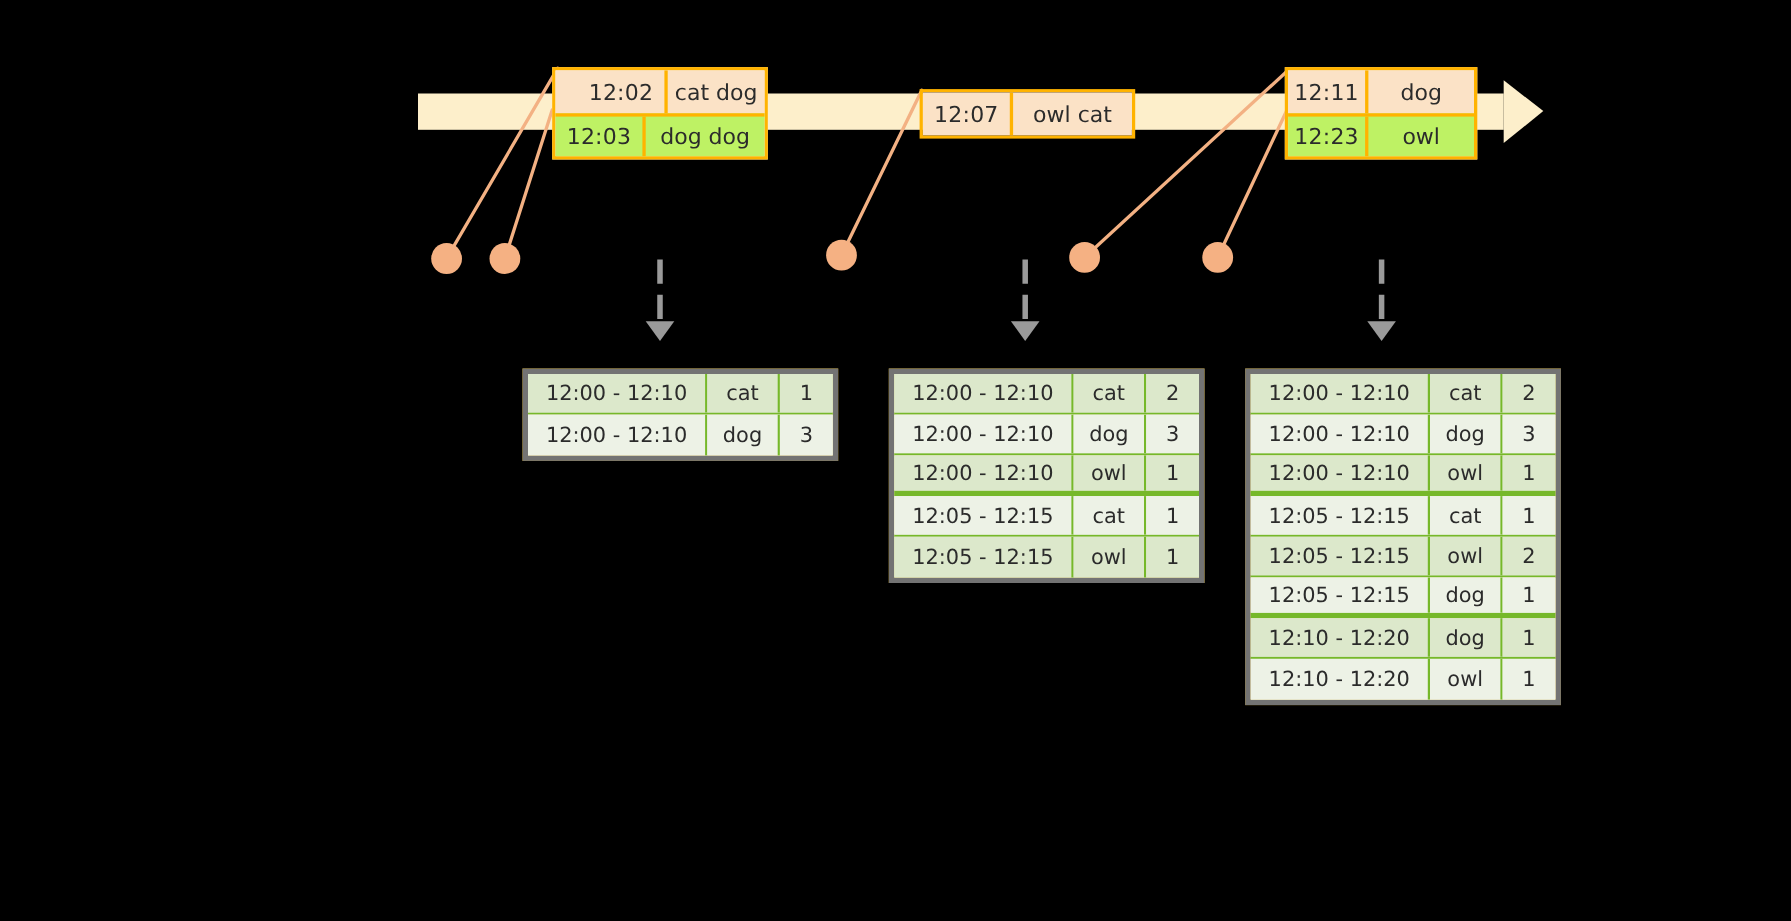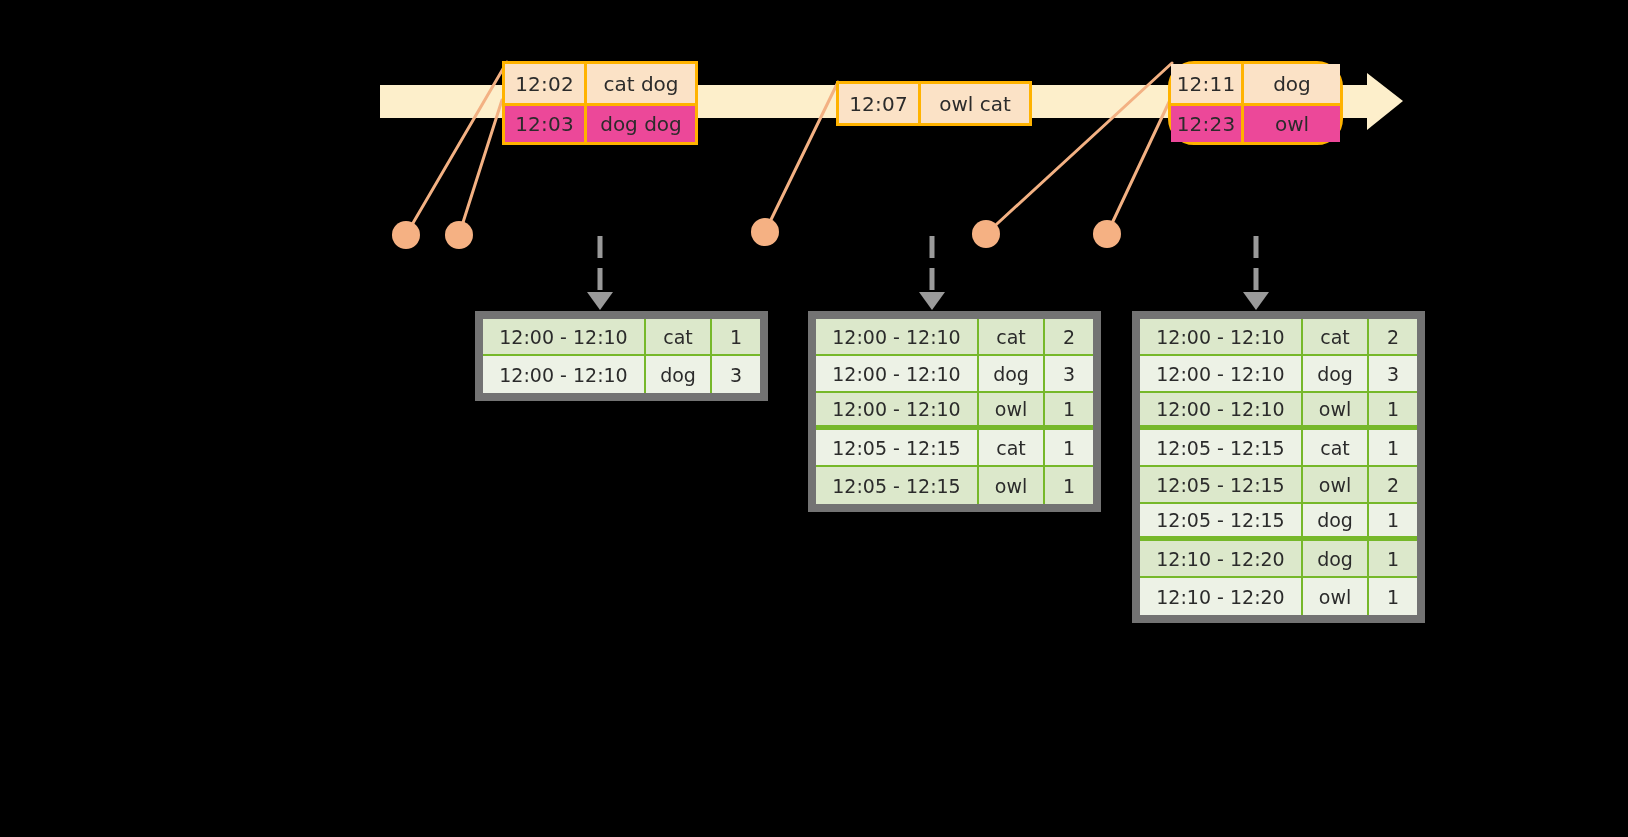--- a/index.html
+++ b/index.html
@@ -40,21 +40,21 @@
   }
   .event-row {
     display: flex;
     height: 39px;
     box-sizing: border-box;
   }
   .event-row + .event-row {
     border-top: 3px solid #FFB300;
   }
   .event-row.shade   { background: #FBE2C6; }
-  .event-row.light   { background: #ec4899; }
+  .event-row.light   { background: #bef264; }
 
   .event-time {
     box-sizing: border-box;
     display: flex;
     align-items: center;
     justify-content: center;
     border-right: 3px solid #FFB300;
     font-size: 20px;
     color: #2b2b2b;
     letter-spacing: 0.2px;
@@ -65,23 +65,24 @@
     align-items: center;
     justify-content: center;
     font-size: 20px;
     color: #2b2b2b;
     flex: 1 1 auto;
   }
 
   
   .result-table {
     position: absolute;
-    border: 8px solid #737373;
+    border: 5px solid #737373;
     box-sizing: border-box;
     background: #eab308;
+    margin-top: 24px;
   }
   .res-row {
     display: flex;
     height: 37px;
     box-sizing: border-box;
     border-bottom: 2px solid #76B82A;
   }
   .res-row:last-child { border-bottom: none; }
   .res-row.groupend { border-bottom: 5px solid #76B82A; }
   .res-row.shade { background: #DCE8CB; }
@@ -145,35 +146,35 @@
         <g>
           <line x1="1256" y1="236" x2="1256" y2="294" stroke="#9A9A9A" stroke-width="5" stroke-dasharray="22 10"></line>
           <polygon points="1243,292 1269,292 1256,310" fill="#9A9A9A"></polygon>
         </g>
       </g>
   </svg>
 
   <div id="event-groups">
       <div class="event-group" style="left: 502px; top: 61px; width: 196px;">
         <div class="event-row shade">
-          <div class="event-time" style="width: 82px;">12:02</div>
+          <div class="event-time" style="width: 82px; margin-left: 20px;">12:02</div>
           <div class="event-payload">cat dog</div>
         </div>
         <div class="event-row light">
           <div class="event-time" style="width: 82px;">12:03</div>
           <div class="event-payload">dog dog</div>
         </div>
       </div>
       <div class="event-group" style="left: 836px; top: 81px; width: 196px;">
         <div class="event-row shade">
           <div class="event-time" style="width: 82px;">12:07</div>
           <div class="event-payload">owl cat</div>
         </div>
       </div>
-      <div class="event-group" style="left: 1168px; top: 61px; width: 175px; border-radius: 26px;">
+      <div class="event-group" style="left: 1168px; top: 61px; width: 175px;">
         <div class="event-row shade">
           <div class="event-time" style="width: 73px;">12:11</div>
           <div class="event-payload">dog</div>
         </div>
         <div class="event-row light">
           <div class="event-time" style="width: 73px;">12:23</div>
           <div class="event-payload">owl</div>
         </div>
       </div>
     </div>

